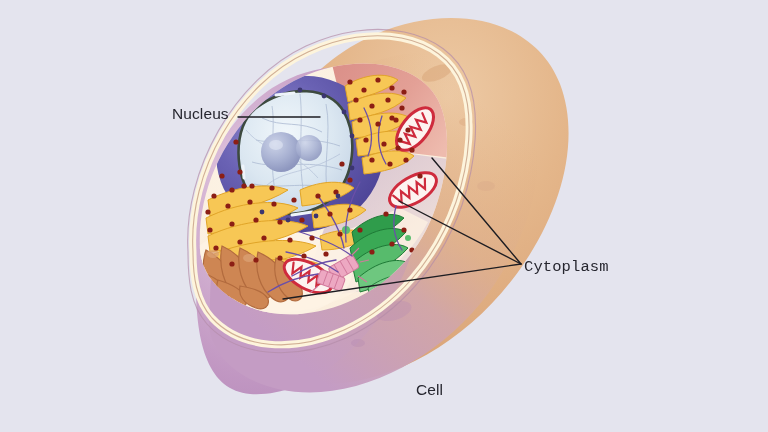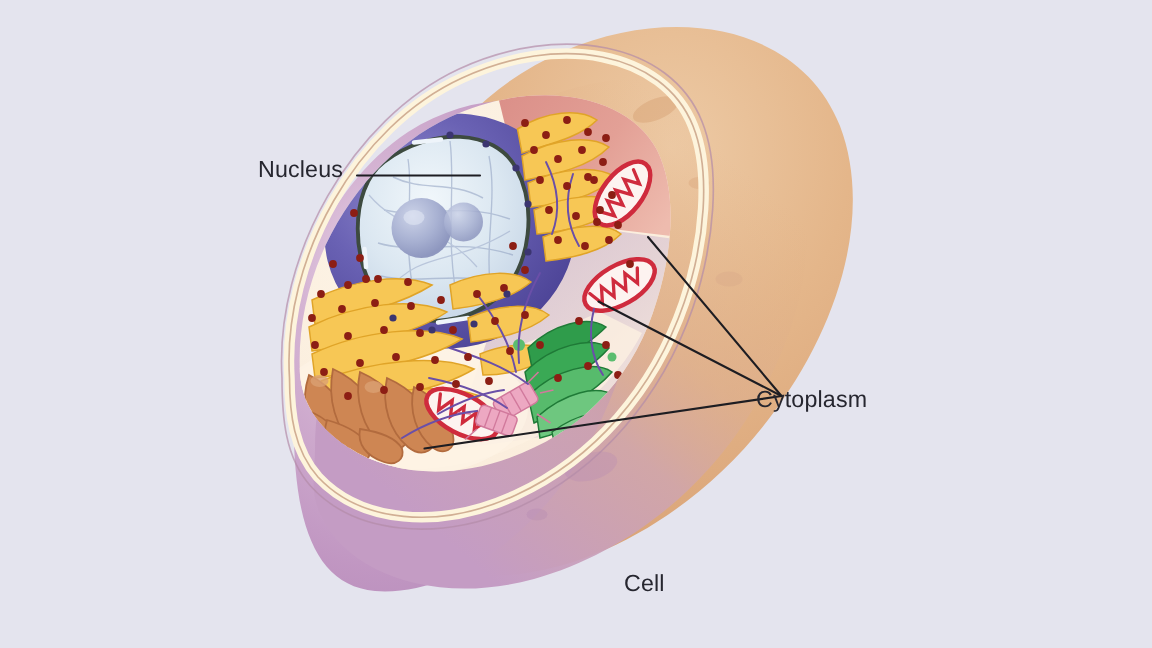--- a/index.html
+++ b/index.html
@@ -27,21 +27,21 @@
   }
   .label-text {
     position: absolute;
     color: #26262f;
     font-size: 15.5px;
     letter-spacing: .1px;
     white-space: nowrap;
     font-family: "Liberation Sans", sans-serif;
   }
   #label-nucleus { left: 172px; top: 105px; }
-  #label-cytoplasm { left: 504px; top: 258px; }
+  #label-cytoplasm { left: 524px; top: 258px; font-family: Liberation Mono, monospace; }
   #label-cell { left: 416px; top: 381px; }
 </style>
 </head>
 <body>
 
 <div id="stage">
 
   <svg id="diagram-svg" viewBox="0 0 768 432">
     <defs>
       <radialGradient id="gTanBody" cx="62%" cy="22%" r="78%">

